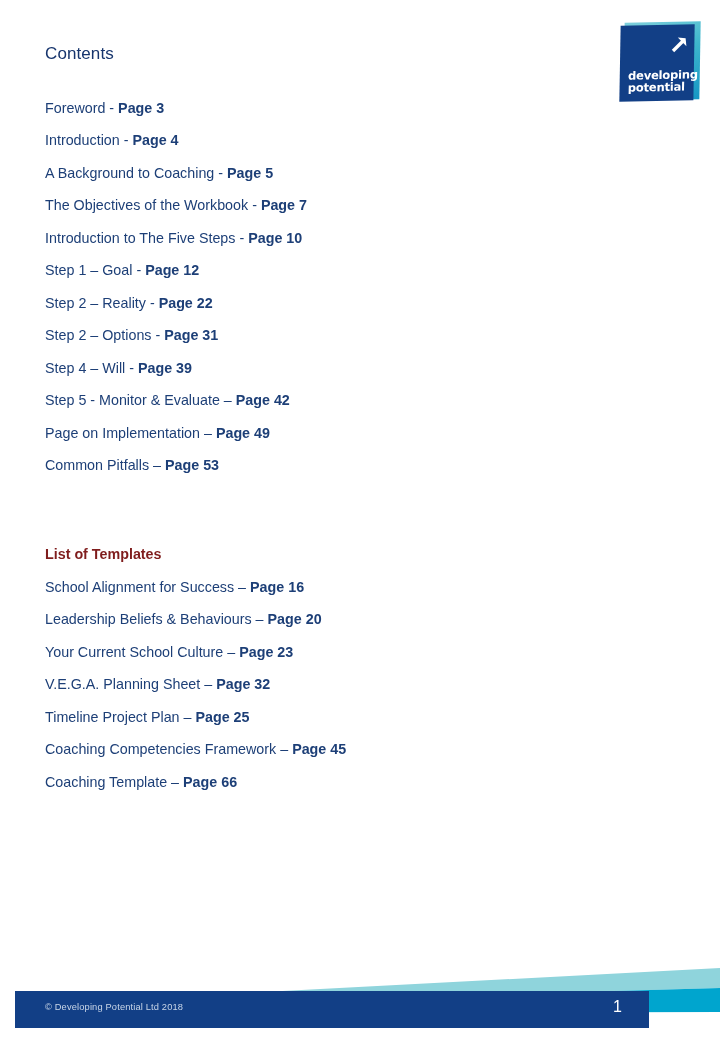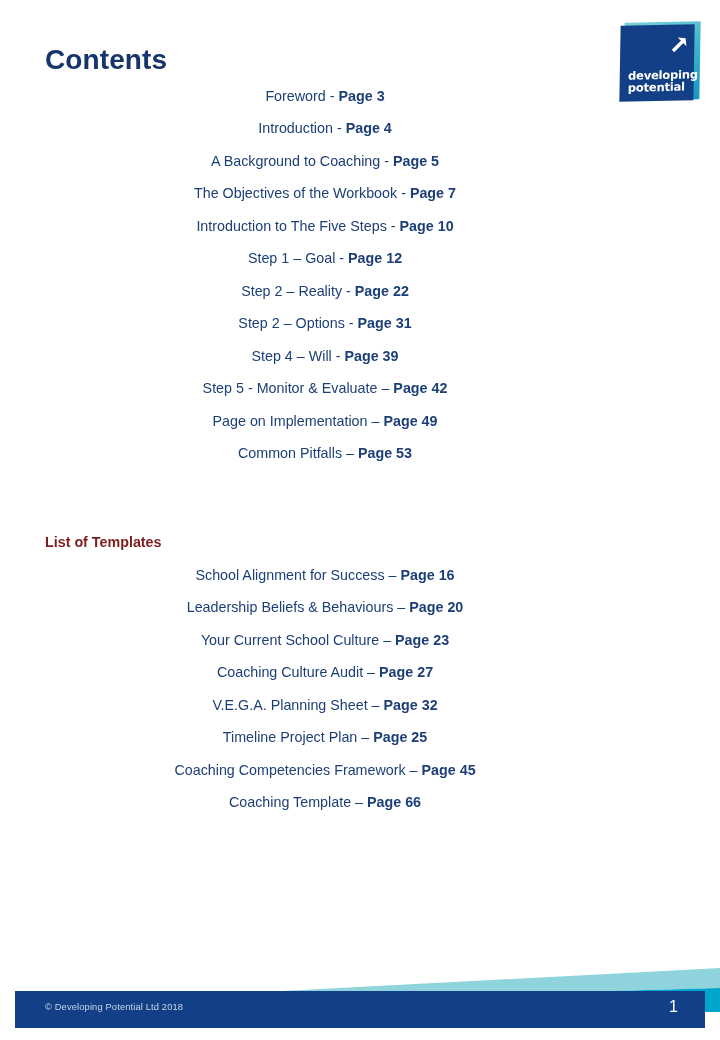--- a/index.html
+++ b/index.html
@@ -76,35 +76,34 @@
   
   .content-area {
     position: absolute;
     left: 45px;
     top: 44px;
     width: 560px;
   }
 
   h1.page-title {
     color: #17356d;
-    font-size: 28px;
-    font-weight: 700;
+    font-size: 17px;
+    font-weight: 400;
     letter-spacing: 0.1px;
-    margin-bottom: 13px;
+    margin-bottom: 37px;
   }
 
   .toc-list { list-style: none; }
 
   .toc-item {
     color: #1d3f77;
     font-size: 14.3px;
     line-height: 1.0;
     margin-bottom: 18.2px;
     white-space: nowrap;
-    text-align: center;
   }
   .toc-item .label { font-weight: 400; }
   .toc-item .page-ref { font-weight: 700; }
 
   .section-gap { height: 55px; }
 
   h2.section-title {
     color: #7f1d1d;
     font-size: 14.3px;
     font-weight: 700;
@@ -123,21 +122,21 @@
     position: absolute;
     left: 0;
     bottom: 0;
     width: 720px;
     height: 110px;
   }
   .footer-bar {
     position: absolute;
     left: 15px;
     bottom: 12px;
-    width: 690px;
+    width: 634px;
     height: 37px;
     background: #123f86;
   }
   .footer-copyright {
     position: absolute;
     left: 30px;
     top: 11px;
     color: #c9d6e8;
     font-size: 9.3px;
     letter-spacing: 0.15px;
@@ -191,21 +190,20 @@
       </ul>
 
     <div class="section-gap"></div>
 
     <h2 class="section-title">List of Templates</h2>
 
     <ul class="toc-list" id="templates-list">
         <li class="toc-item"><span class="label">School Alignment for Success – </span><span class="page-ref">Page 16</span></li>
         <li class="toc-item"><span class="label">Leadership Beliefs &amp; Behaviours  – </span><span class="page-ref">Page 20</span></li>
         <li class="toc-item"><span class="label">Your Current School Culture – </span><span class="page-ref">Page 23</span></li>
-        <li class="toc-item"><span class="label">Coaching Culture Audit – </span><span class="page-ref">Page 27</span></li>
         <li class="toc-item"><span class="label">V.E.G.A. Planning Sheet – </span><span class="page-ref">Page 32</span></li>
         <li class="toc-item"><span class="label">Timeline Project Plan – </span><span class="page-ref">Page 25</span></li>
         <li class="toc-item"><span class="label">Coaching Competencies Framework – </span><span class="page-ref">Page 45</span></li>
         <li class="toc-item"><span class="label">Coaching Template  – </span><span class="page-ref">Page 66</span></li>
       </ul>
 
   </div>
 
   <div class="footer">
     <svg class="footer-wedges" viewBox="0 0 720 110" preserveAspectRatio="none">

